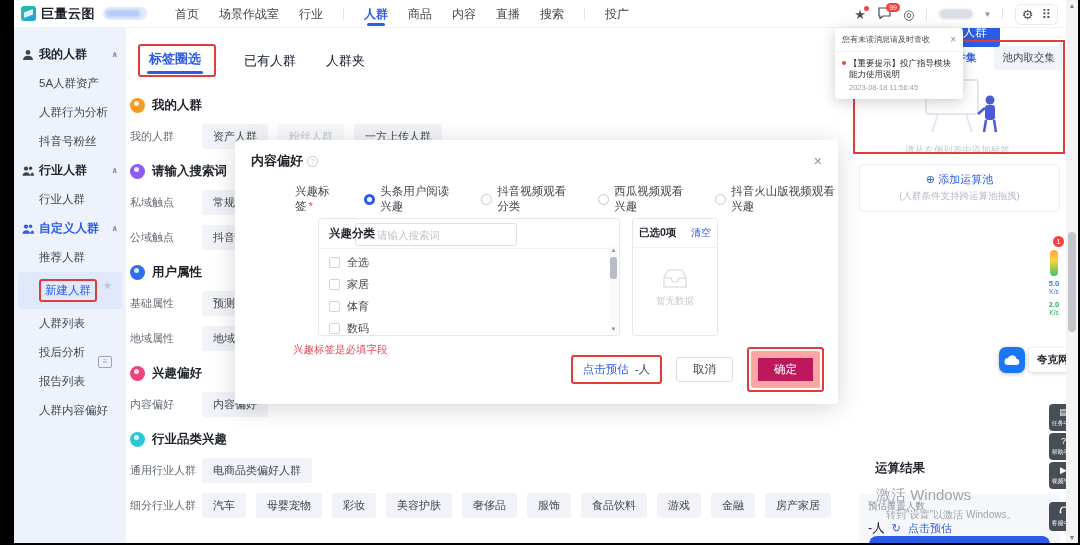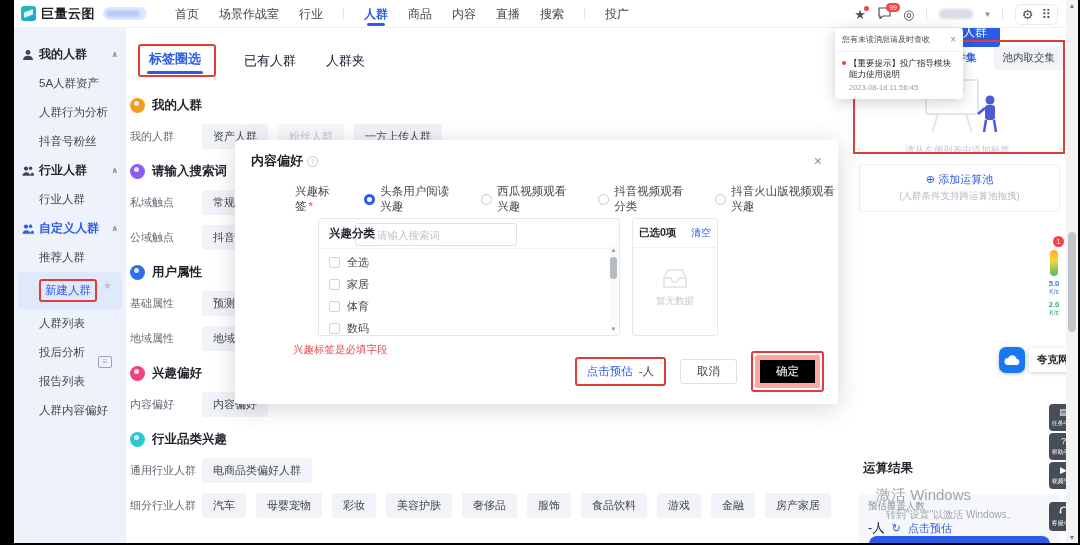--- a/index.html
+++ b/index.html
@@ -101,21 +101,21 @@
   .clear-link { font-size:10px; color:#2b5ce6; cursor:pointer; }
   .sel-empty { display:flex; flex-direction:column; align-items:center; justify-content:center; height:80px; gap:5px; }
   .empty-text { font-size:9.5px; color:#c3c7d1; }
   .modal-error { position:absolute; left:58px; top:203px; font-size:10.5px; color:#e34d59; }
   .modal-footer { position:absolute; right:14px; bottom:12px; display:flex; align-items:center; gap:14px; }
   .estimate-box { display:flex; align-items:center; gap:6px; padding:5px 10px; }
   .estimate-link { color:#2b5ce6; font-size:11.5px; cursor:pointer; }
   .estimate-val { color:#42464e; font-size:11.5px; }
   .btn { font-size:11.5px; border-radius:3px; padding:6px 16px; cursor:pointer; line-height:1; }
   .btn-default { background:#fff; border:1px solid #dcdfe5; color:#42464e; }
-  .btn-primary { background:#000000; border:5px solid #fca5a5; color:#fff; }
+  .btn-primary { background:#be185d; border:7px solid #fca5a5; color:#fff; }
   .confirm-redbox { padding:2px; }
 
   
   .notif { position:absolute; left:821px; top:28px; width:128px; background:#fff; border-radius:4px;
            box-shadow:0 3px 14px rgba(31,35,41,.22); z-index:60; padding-bottom:7px; }
   .notif-header { display:flex; align-items:center; justify-content:space-between; padding:6px 7px;
                   border-bottom:1px solid #f0f1f4; font-size:8px; color:#42464e; }
   .notif-close { color:#8a8f99; font-size:10px; cursor:pointer; }
   .notif-item { display:flex; align-items:flex-start; gap:3px; padding:6px 7px 2px 7px; font-size:8.5px; color:#1f2329; line-height:1.3; cursor:pointer; }
   .notif-dot { width:4px; height:4px; background:#f2433d; border-radius:50%; margin-top:3px; flex:none; }
@@ -125,21 +125,21 @@
   .rightpanel { position:absolute; left:841px; top:40px; width:211px; height:503px; background:#fff; z-index:5; }
   .pool-tabs { position:absolute; right:2px; top:6px; display:flex; gap:8px; }
   .pool-tab { font-size:10.5px; padding:5px 9px; border-radius:3px; cursor:pointer; background:#f1f3f8; color:#42464e; white-space:nowrap; }
   .pool-tab.active { background:#fff; color:#2b5ce6; font-weight:bold; }
   .pool-empty { position:absolute; left:0; right:6px; top:34px; text-align:center; }
   .pool-hint { font-size:9.5px; color:#c3c7d1; margin-top:4px; }
   .add-pool { position:absolute; left:4px; right:6px; top:124px; border:1px solid #eceef3; border-radius:4px;
               text-align:center; padding:7px 0 8px 0; cursor:pointer; }
   .add-pool-main { font-size:11px; color:#2b5ce6; }
   .add-pool-sub { font-size:9.5px; color:#b4b9c4; margin-top:3px; }
-  .result-title { position:absolute; left:8px; top:420px; font-size:12.5px; font-weight:bold; color:#1f2329; }
+  .result-title { position:absolute; left:20px; top:420px; font-size:12.5px; font-weight:bold; color:#1f2329; }
   .result-box { position:absolute; left:4px; right:6px; top:454px; height:54px; background:#f5f7fa; border-radius:4px; padding:6px 9px; }
   .result-label { font-size:9.5px; color:#8a8f99; }
   .result-row { display:flex; align-items:center; gap:7px; margin-top:7px; }
   .result-value { font-size:12.5px; color:#1f2329; }
   .refresh-icon { color:#2b5ce6; font-size:11px; cursor:pointer; }
   .result-action { font-size:11px; color:#2b5ce6; cursor:pointer; }
   .bottom-btn { position:absolute; left:14px; right:16px; top:496px; height:12px; background:#2b5ce6; border-radius:8px 8px 0 0; cursor:pointer; }
 
   
   .anno-right { position:absolute; left:839px; top:40px; width:212px; height:114px; border:2px solid #e23c39; z-index:55; pointer-events:none; }
@@ -391,25 +391,25 @@
         <span class="modal-close">×</span>
       </div>
       <div class="radio-row">
         <span><span class="field-label">兴趣标签</span><span class="req">*</span></span>
         <span class="radio-opt">
           <span class="radio on"></span>
           <span>头条用户阅读兴趣</span>
         </span>
         <span class="radio-opt">
           <span class="radio"></span>
-          <span>西瓜视频观看兴趣</span>
+          <span>抖音视频观看分类</span>
         </span>
         <span class="radio-opt">
           <span class="radio"></span>
-          <span>抖音视频观看分类</span>
+          <span>西瓜视频观看兴趣</span>
         </span>
         <span class="radio-opt">
           <span class="radio"></span>
           <span>抖音火山版视频观看兴趣</span>
         </span>
       </div>
       <div class="search-box">
         <svg width="10" height="10" viewBox="0 0 10 10">
             <circle cx="4.2" cy="4.2" r="3.2" fill="none" stroke="#bfc3cc" stroke-width="1.2"></circle>
             <line x1="6.6" y1="6.6" x2="9.3" y2="9.3" stroke="#bfc3cc" stroke-width="1.2"></line>

